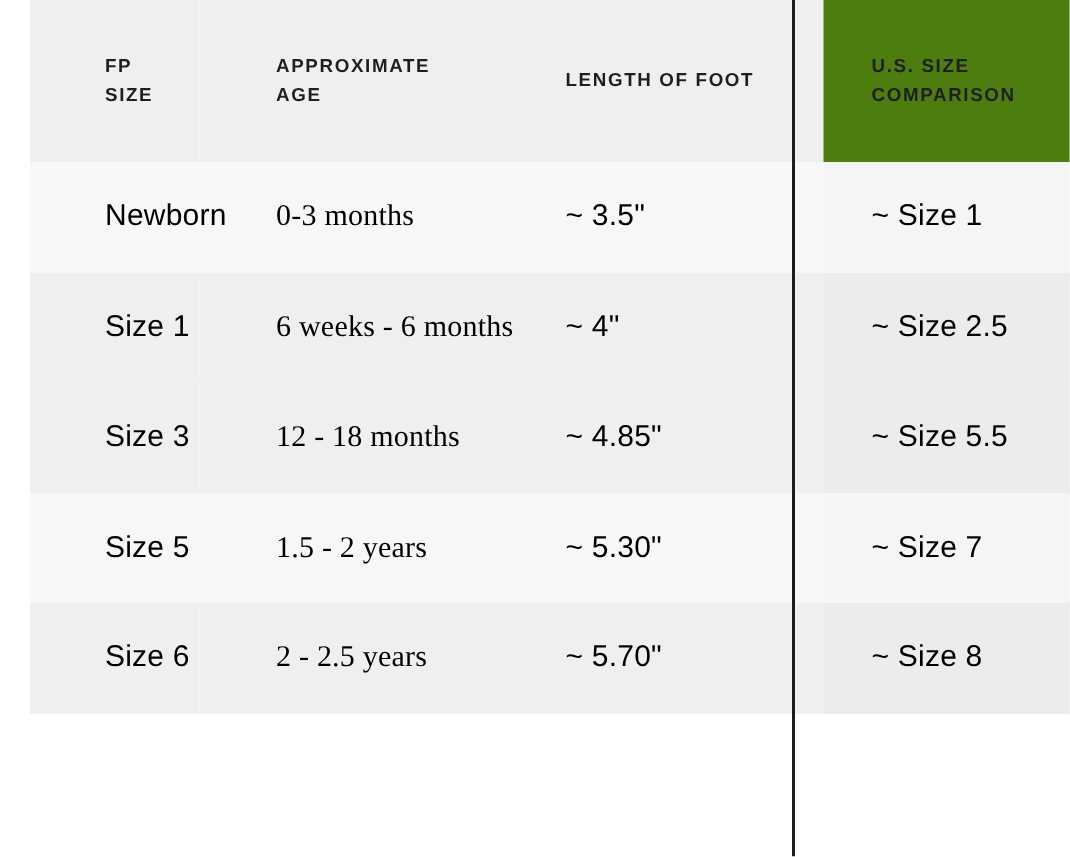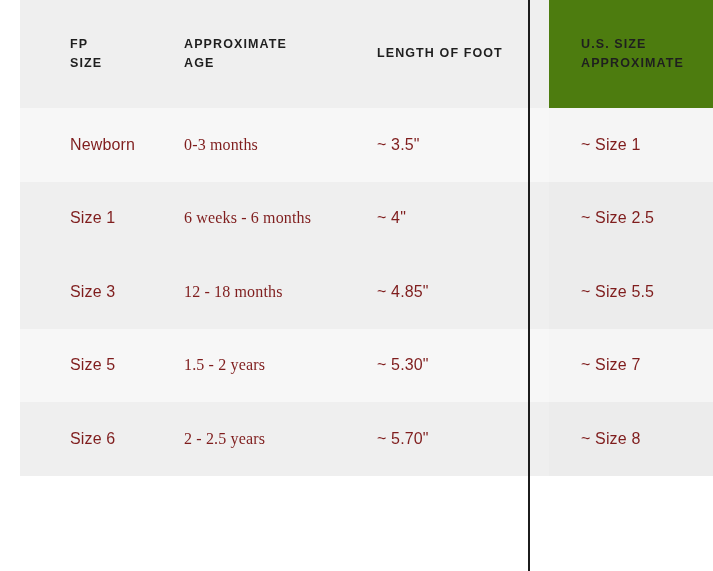--- a/index.html
+++ b/index.html
@@ -54,22 +54,22 @@
   th .th-inner {
     padding-left: 50px;
     padding-right: 12px;
     line-height: 1.55;
   }
   th.col-1 .th-inner { padding-left: 51px; }
   th.col-2 .th-inner { padding-left: 50px; }
   th.col-3 .th-inner { padding-left: 32px; padding-right: 20px; }
 
   tbody td {
-    font-size: 16px;
-    color: #7f1d1d;
+    font-size: 20px;
+    color: #000000;
     height: 73.5px;
     padding: 0;
     vertical-align: middle;
     letter-spacing: 0.15px;
     box-sizing: border-box;
   }
 
   td .td-inner {
     padding-left: 50px;
     padding-right: 12px;
@@ -117,21 +117,21 @@
         </th>
         <th class="col-1">
           <div class="th-inner">APPROXIMATE AGE</div>
         </th>
         <th class="col-2">
           <div class="th-inner">LENGTH OF FOOT</div>
         </th>
         <th class="col-3">
           <div class="th-inner">
             <div>U.S. SIZE</div>
-            <div>APPROXIMATE</div>
+            <div>COMPARISON</div>
           </div>
         </th>
       </tr>
     </thead>
     <tbody>
       <tr class="row-even">
         <td class="col-0">
             <div class="td-inner">Newborn</div>
           </td>
         <td class="col-1">

